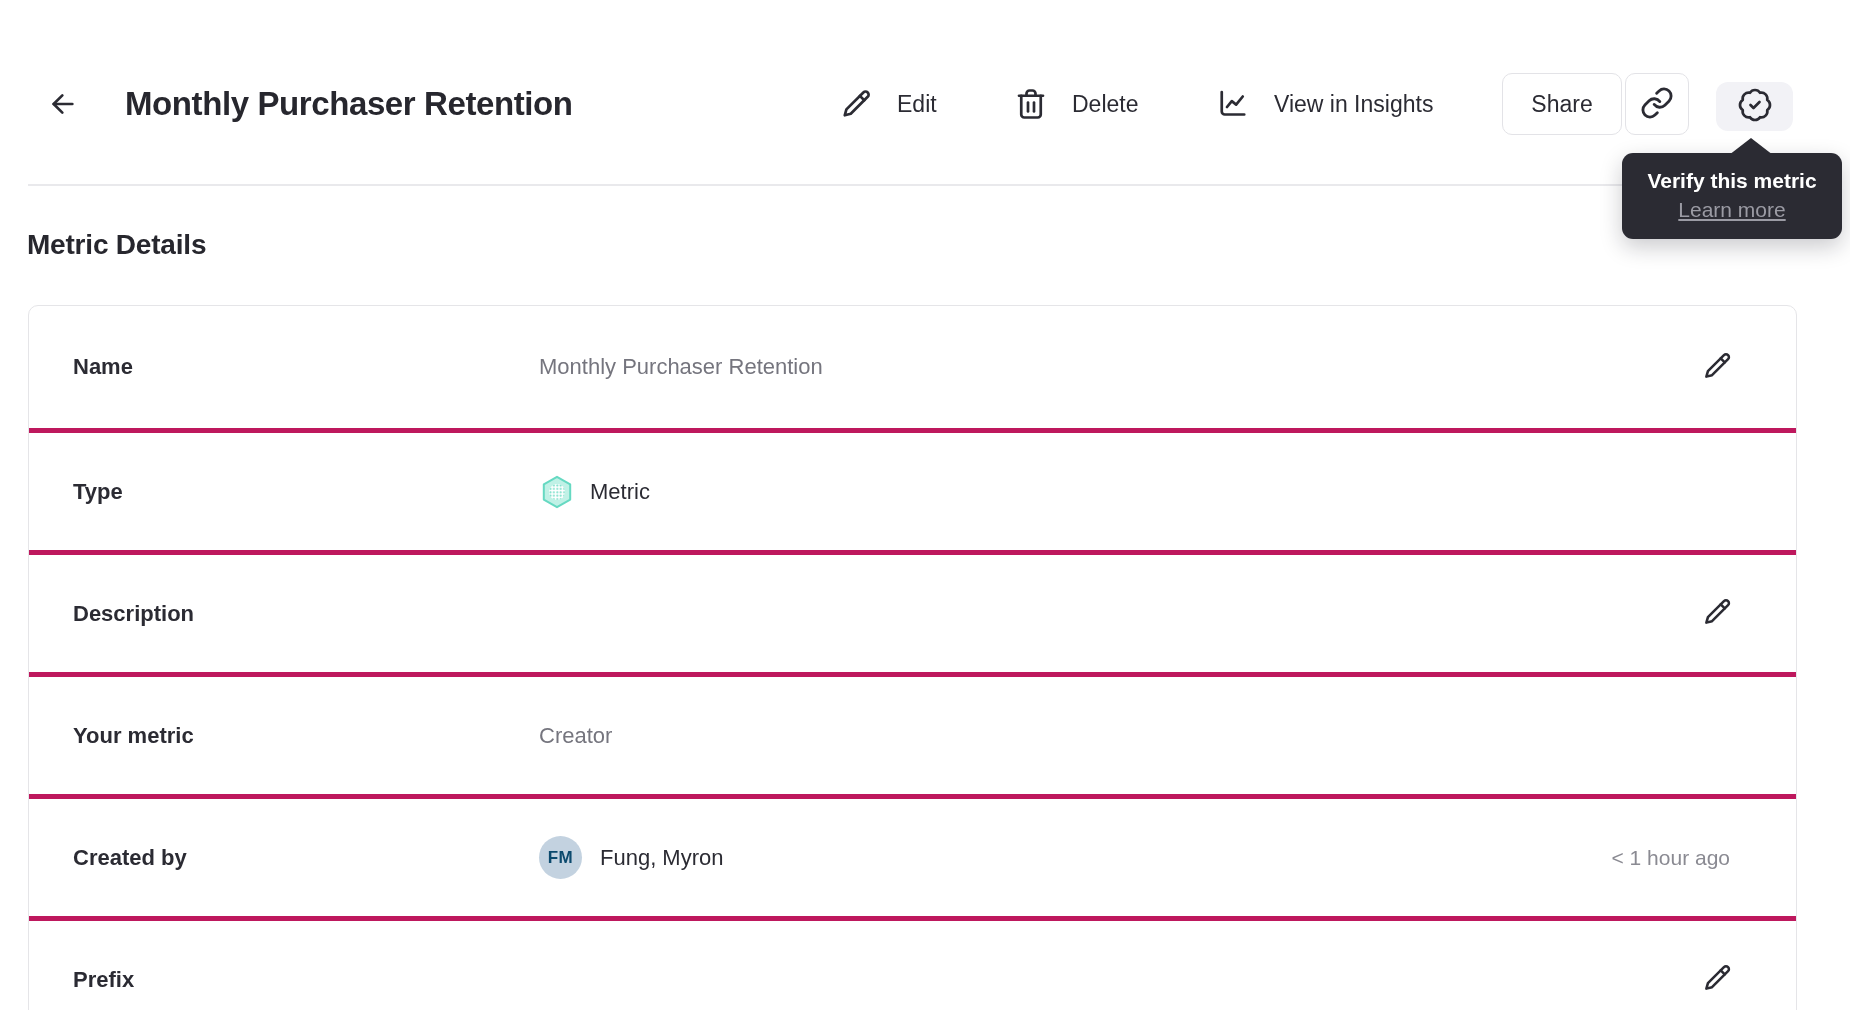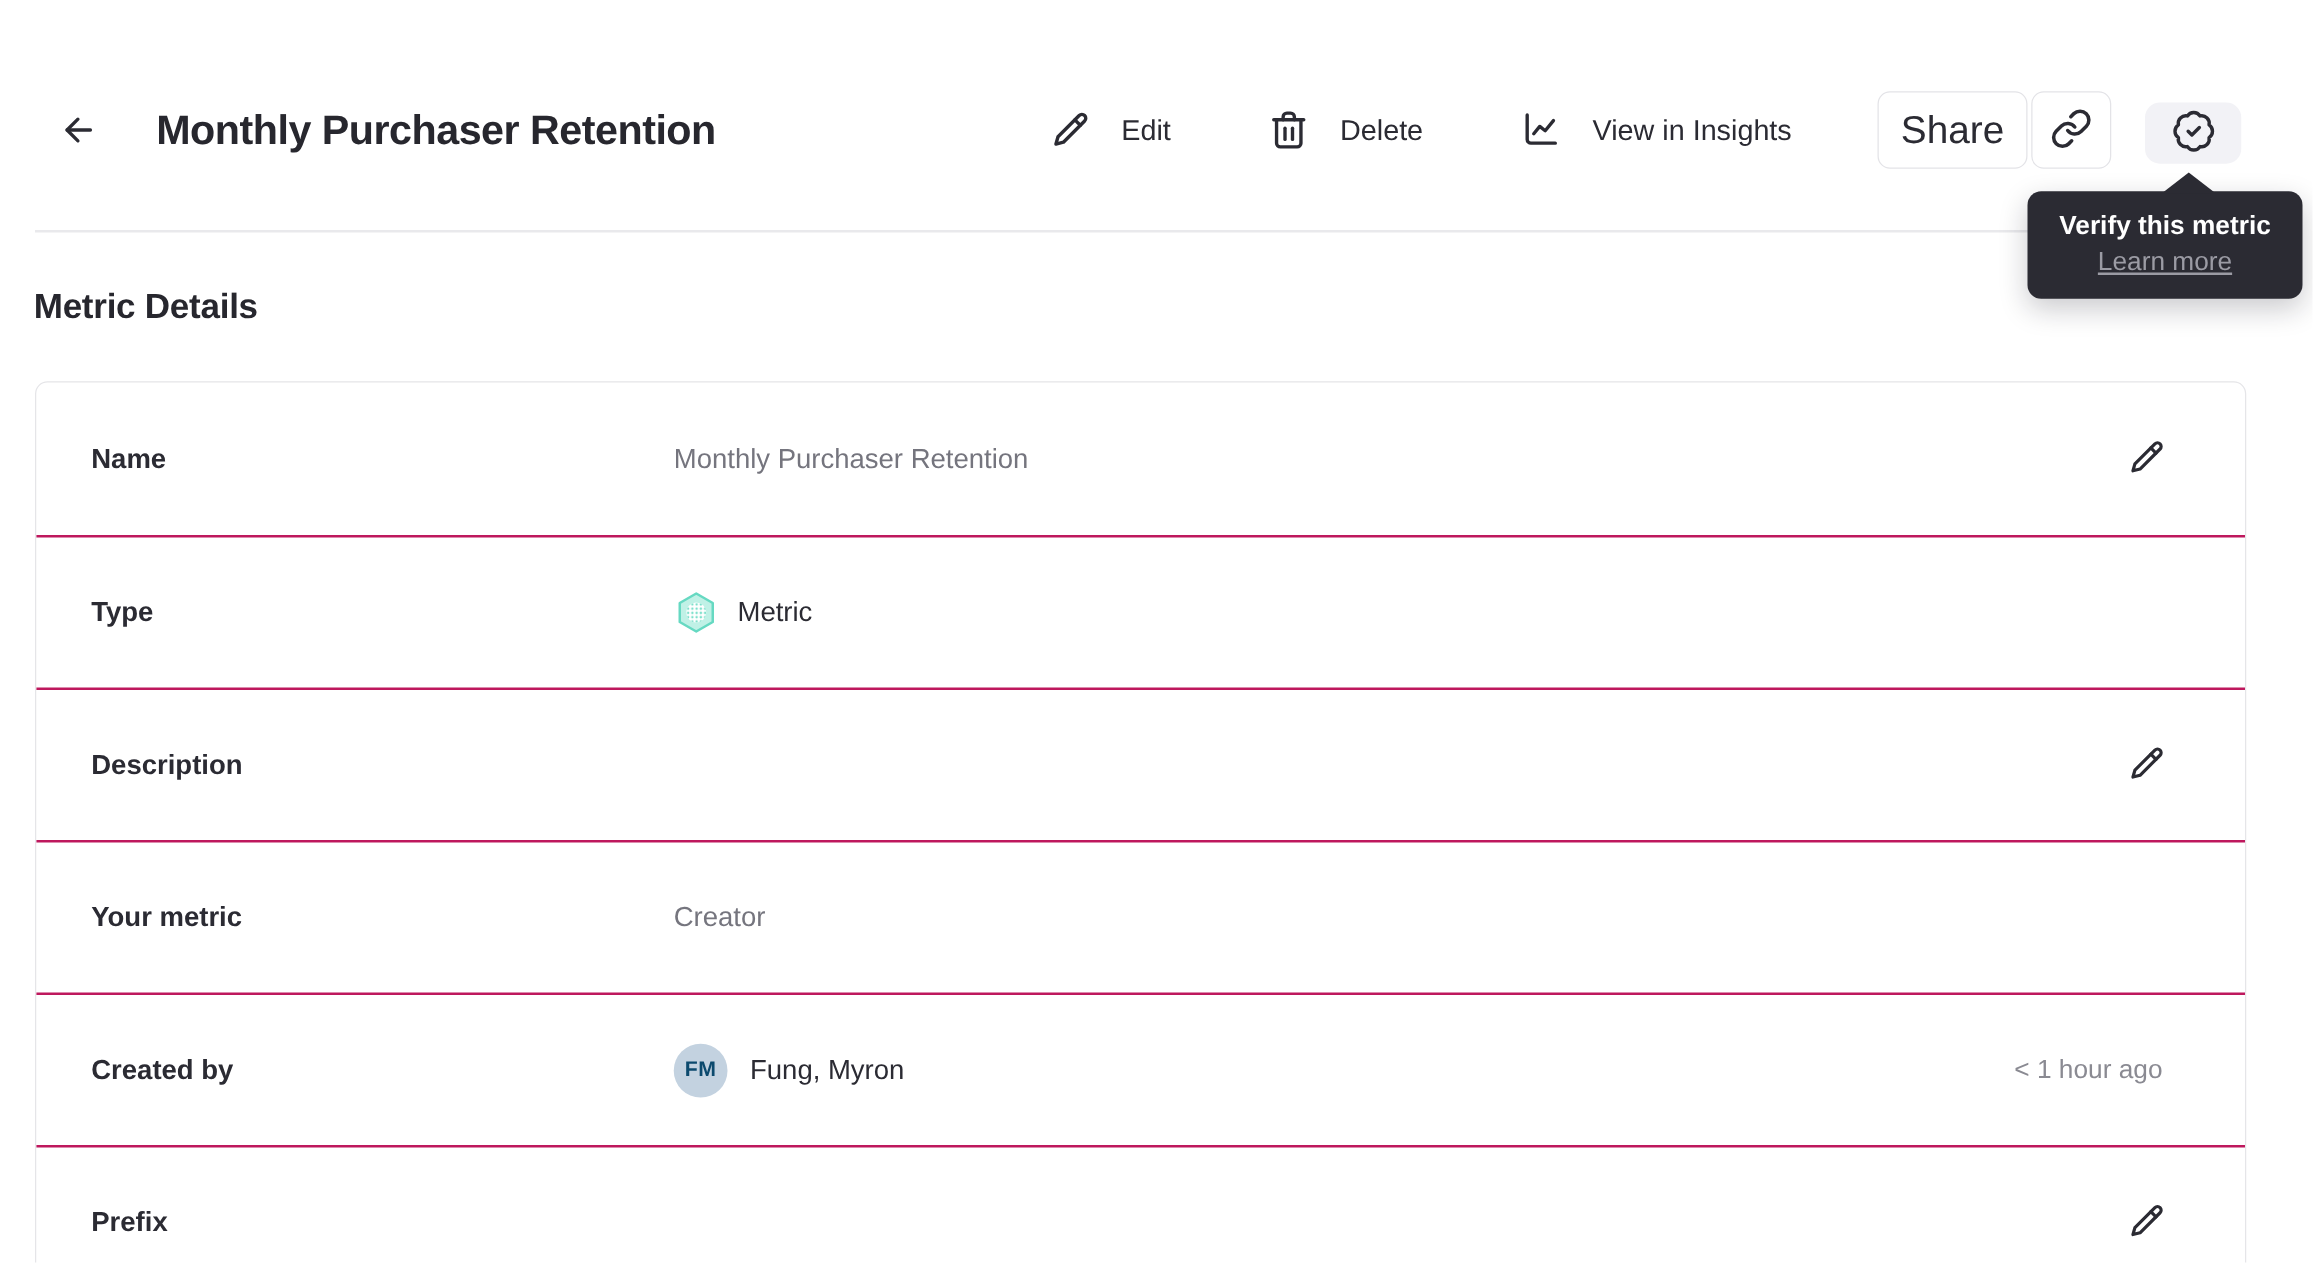--- a/index.html
+++ b/index.html
@@ -15,21 +15,21 @@
     font-size:33px; font-weight:700; letter-spacing:-0.4px; color:#27272e; }
   .hdr-action { position:absolute; top:0; height:62px; display:flex; align-items:center; gap:23px;
     background:none; border:none; cursor:pointer; font-family:inherit;
     font-size:23px; font-weight:500; color:#2b2b33; }
   .hdr-action svg { display:block; }
   .act-edit { left:838px; }
   .act-delete { left:1013px; }
   .act-insights { left:1215px; }
   .btn-share { position:absolute; left:1502px; top:0; width:120px; height:62px;
     border:1.5px solid #e3e3e7; border-radius:10px; background:#fff; cursor:pointer;
-    font-family:inherit; font-size:31px; font-weight:500; color:#2b2b33; }
+    font-family:inherit; font-size:23px; font-weight:500; color:#2b2b33; }
   .btn-link { position:absolute; left:1625px; top:0; width:64px; height:62px;
     border:1.5px solid #e3e3e7; border-radius:10px; background:#fff; cursor:pointer;
     display:flex; align-items:center; justify-content:center; }
   .btn-verify { position:absolute; left:1716px; top:9px; width:77px; height:49px;
     border:none; border-radius:12px; background:#f2f2f6; cursor:pointer;
     display:flex; align-items:center; justify-content:center; }
 
   .header-divider { position:absolute; top:184px; left:28px; width:1794px; height:2px;
     background:#e9e9ec; }
 
@@ -45,21 +45,21 @@
     text-decoration:underline; cursor:pointer; }
 
   
   .section-title { position:absolute; left:27px; top:229px; font-size:28px; font-weight:700;
     letter-spacing:-0.2px; color:#27272e; }
 
   
   .card { position:absolute; left:28px; top:305px; width:1769px; height:736px;
     border:1.5px solid #e5e5e8; border-radius:10px; background:#fff; overflow:hidden; }
   .row { position:relative; display:flex; align-items:center; height:122px; padding:0 44px;gap:21px; }
-  .row + .row { border-top:2px solid #be185d;justify-content:center; }
+  .row + .row { border-top:5px solid #be185d;justify-content:center; }
   .row-label { width:445px; flex:0 0 445px; font-size:22px; font-weight:700; color:#2b2b33; }
   .row-value { flex:1; display:flex; align-items:center; gap:15px;
     font-size:22px; font-weight:400; color:#75757e; }
   .row-value.dark { color:#2b2b33; }
   .row-edit { background:none; border:none; cursor:pointer; padding:0; margin-right:18px;
     display:flex; align-items:center; }
   .row-meta { font-size:21px; color:#8a8a92; margin-right:22px; }
   .avatar { width:43px; height:43px; border-radius:50%; background:#c3d2e0; color:#0c4a6e;
     display:flex; align-items:center; justify-content:center;
     font-size:17px; font-weight:700; letter-spacing:.5px; }

